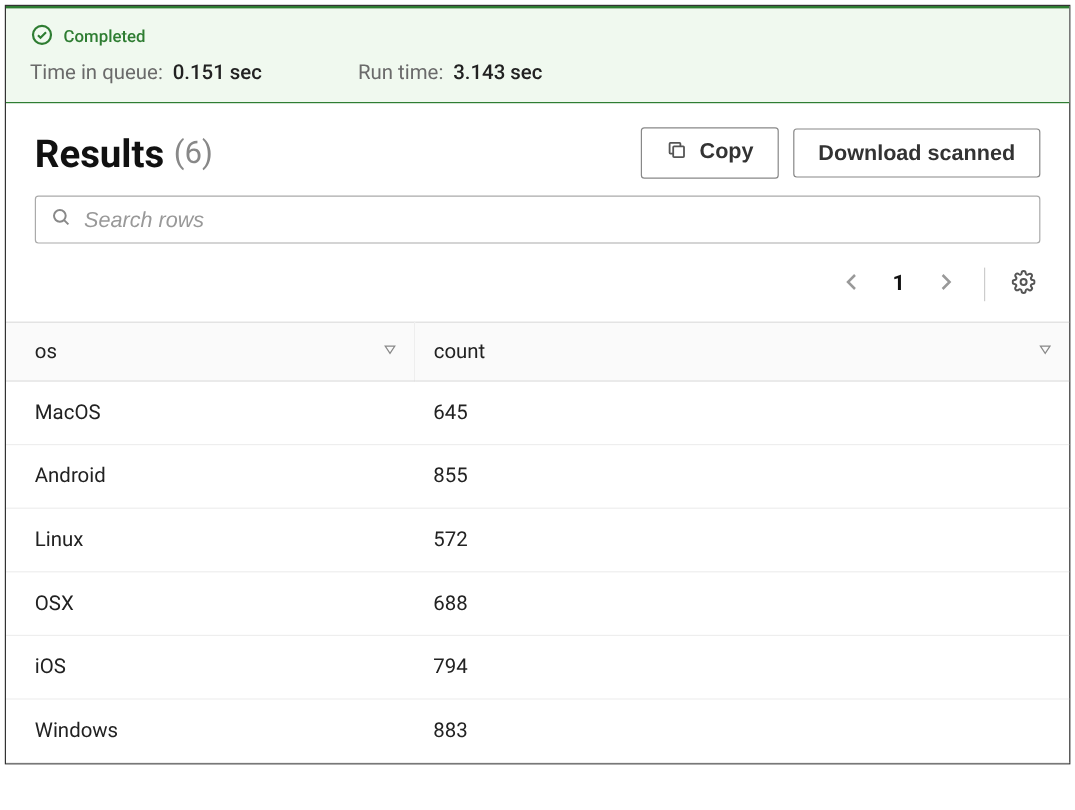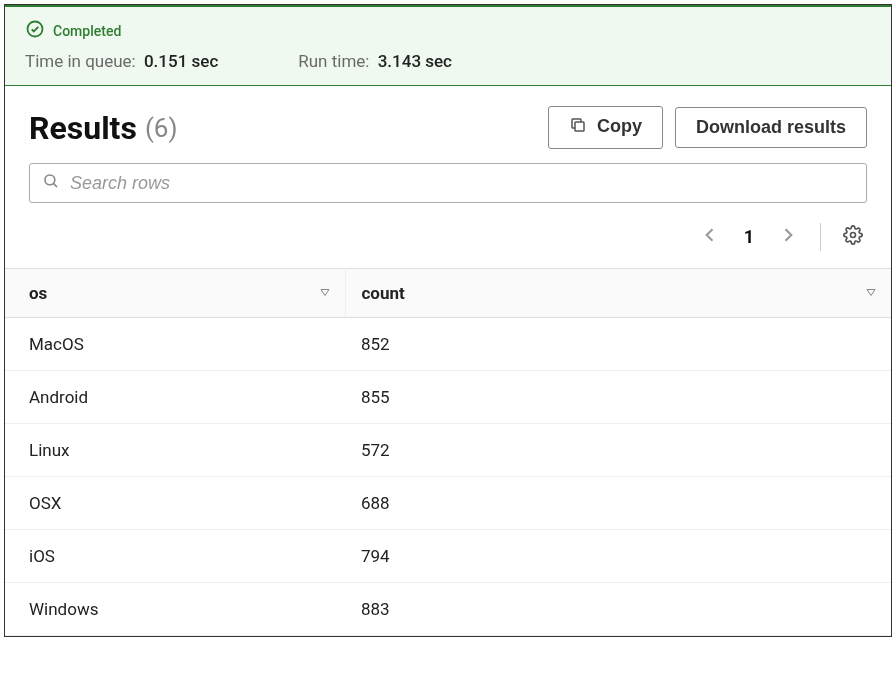--- a/index.html
+++ b/index.html
@@ -119,21 +119,21 @@
     width: 100%;
     border-collapse: collapse;
     font-size: 17px;
   }
   thead th {
     text-align: left;
     padding: 14px 16px;
     border-top: 1px solid #ddd;
     border-bottom: 1px solid #ddd;
     background: #fafafa;
-    font-weight: 700;
+    font-weight: 400;
     color: #222;
     position: relative;
   }
   thead th:first-child { padding-left: 24px; }
   thead th:not(:last-child) { border-right: 1px solid #eee; }
   .col-filter {
     position: absolute;
     right: 14px;
     top: 50%;
     transform: translateY(-50%);
@@ -181,21 +181,21 @@
     <button class="btn">
       <span>
         <svg width="18" height="18" viewBox="0 0 24 24" fill="none" stroke="#555" stroke-width="2">
           <rect x="8" y="8" width="12" height="12" rx="1"></rect>
           <path d="M16 8V5a1 1 0 0 0-1-1H5a1 1 0 0 0-1 1v10a1 1 0 0 0 1 1h3"></path>
         </svg>
       </span>
       <span>Copy</span>
     </button>
     <button class="btn">
-      <span>Download results</span>
+      <span>Download scanned</span>
     </button>
   </div>
 
   <div class="search-wrap">
     <div class="search-box">
       <span>
         <svg width="18" height="18" viewBox="0 0 24 24" fill="none" stroke="#888" stroke-width="2.2">
           <circle cx="10.5" cy="10.5" r="6.5"></circle>
           <line x1="20" y1="20" x2="15.2" y2="15.2"></line>
         </svg>
@@ -248,21 +248,21 @@
             <svg width="12" height="12" viewBox="0 0 24 24" fill="none" stroke="#888" stroke-width="2">
                 <polygon points="4 5 20 5 12 17"></polygon>
               </svg>
           </span>
         </th>
       </tr>
     </thead>
     <tbody id="table-body">
     <tr>
           <td>MacOS</td>
-          <td>852</td>
+          <td>645</td>
         </tr>
         <tr>
           <td>Android</td>
           <td>855</td>
         </tr>
         <tr>
           <td>Linux</td>
           <td>572</td>
         </tr>
         <tr>

